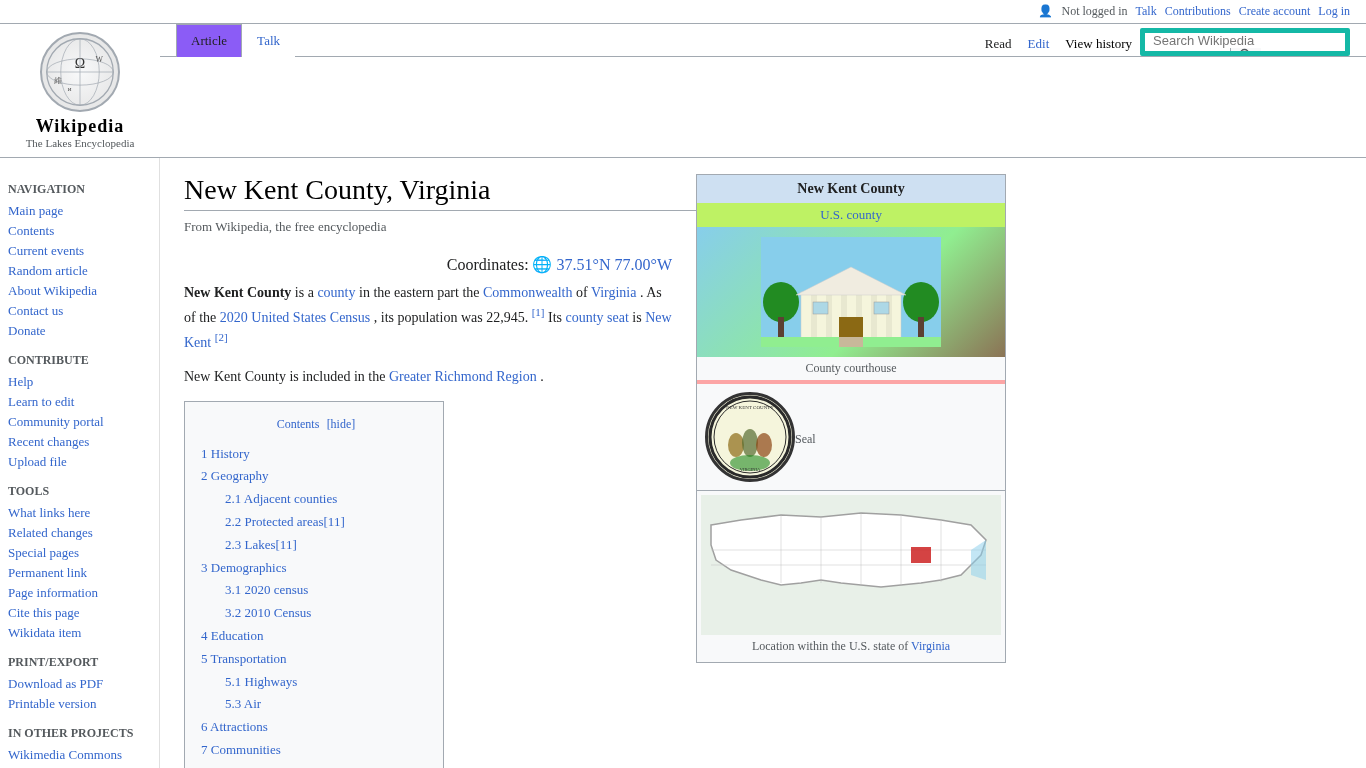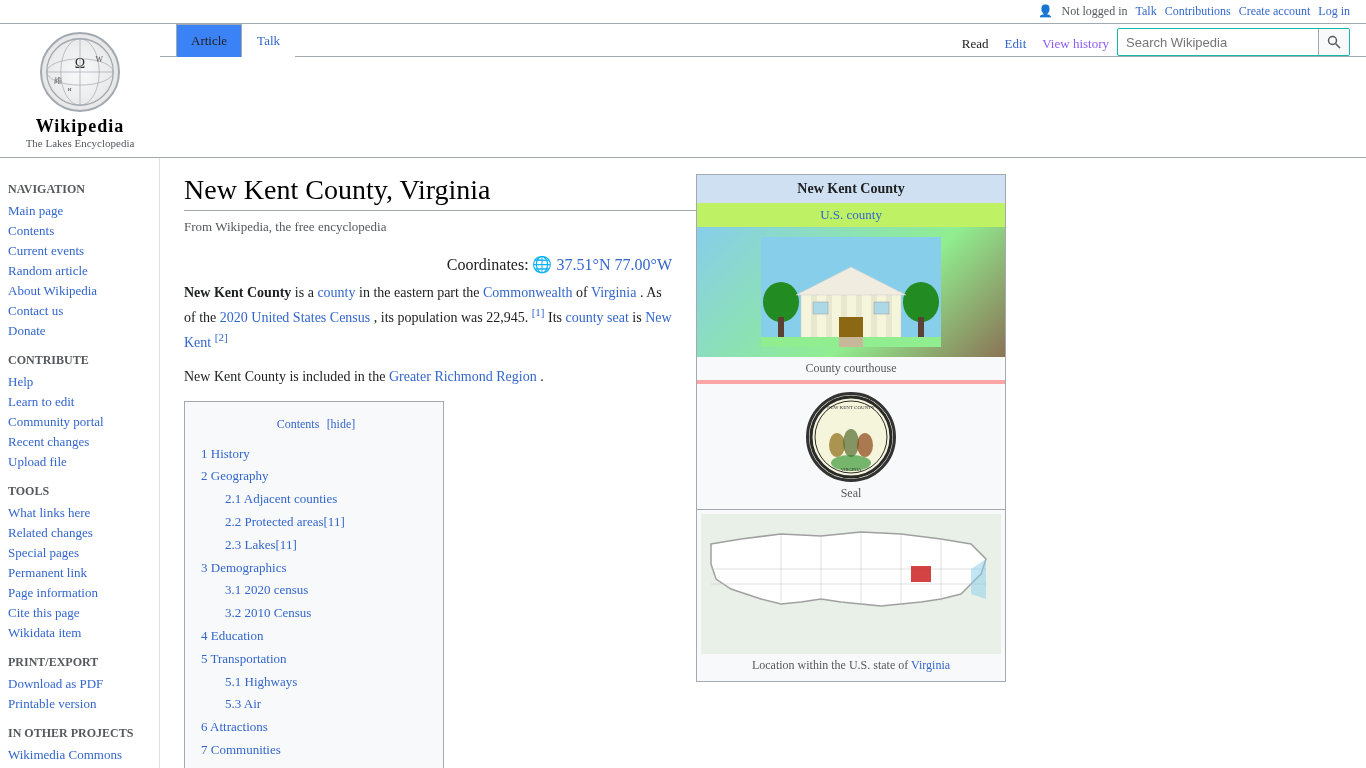--- a/index.html
+++ b/index.html
@@ -75,39 +75,40 @@
       border-bottom: none;
       margin-bottom: -1px;
       text-decoration: none;
       color: #3366cc;
       background: #fff;
     }
     .tab.active {
       border-color: #a2a9b1;
       border-bottom-color: #fff;
       color: #202122;
-      background: #3b82f6;
+      background: #8b5cf6;
       font-weight: normal;
     }
     .action-tab {
       font-size: 13px;
-      color: #8b5cf6;
+      color: #000000;
       cursor: pointer;
       text-decoration: none;
       padding: 4px 8px;
     }
     .action-tab.active { color: #202122; font-weight: normal; }
 
     #search-box {
       display: flex;
       align-items: center;
-      border: 1px solid #14b8a6;
+      border: 5px solid #14b8a6;
       border-radius: 2px;
       overflow: hidden;
       height: 28px;
+      flex-direction: column;
     }
     #search-input {
       border: none;
       outline: none;
       padding: 0 8px;
       font-size: 13px;
       width: 200px;
       color: #54595d;
     }
     #search-btn {
@@ -257,21 +258,20 @@
     }
     .infobox-caption {
       text-align: center;
       padding: 4px;
       font-size: 12px;
       color: #54595d;
       border-bottom: 4px solid #fca5a5;
     }
     .infobox-seal-area {
       display: flex;
-      flex-direction: column;
       align-items: center;
       padding: 8px;
       border-bottom: 1px solid #a2a9b1;
     }
     .seal-circle {
       width: 90px;
       height: 90px;
       border-radius: 50%;
       border: 3px solid #333;
       background: radial-gradient(circle, #f5f5dc, #e8e8d0);

